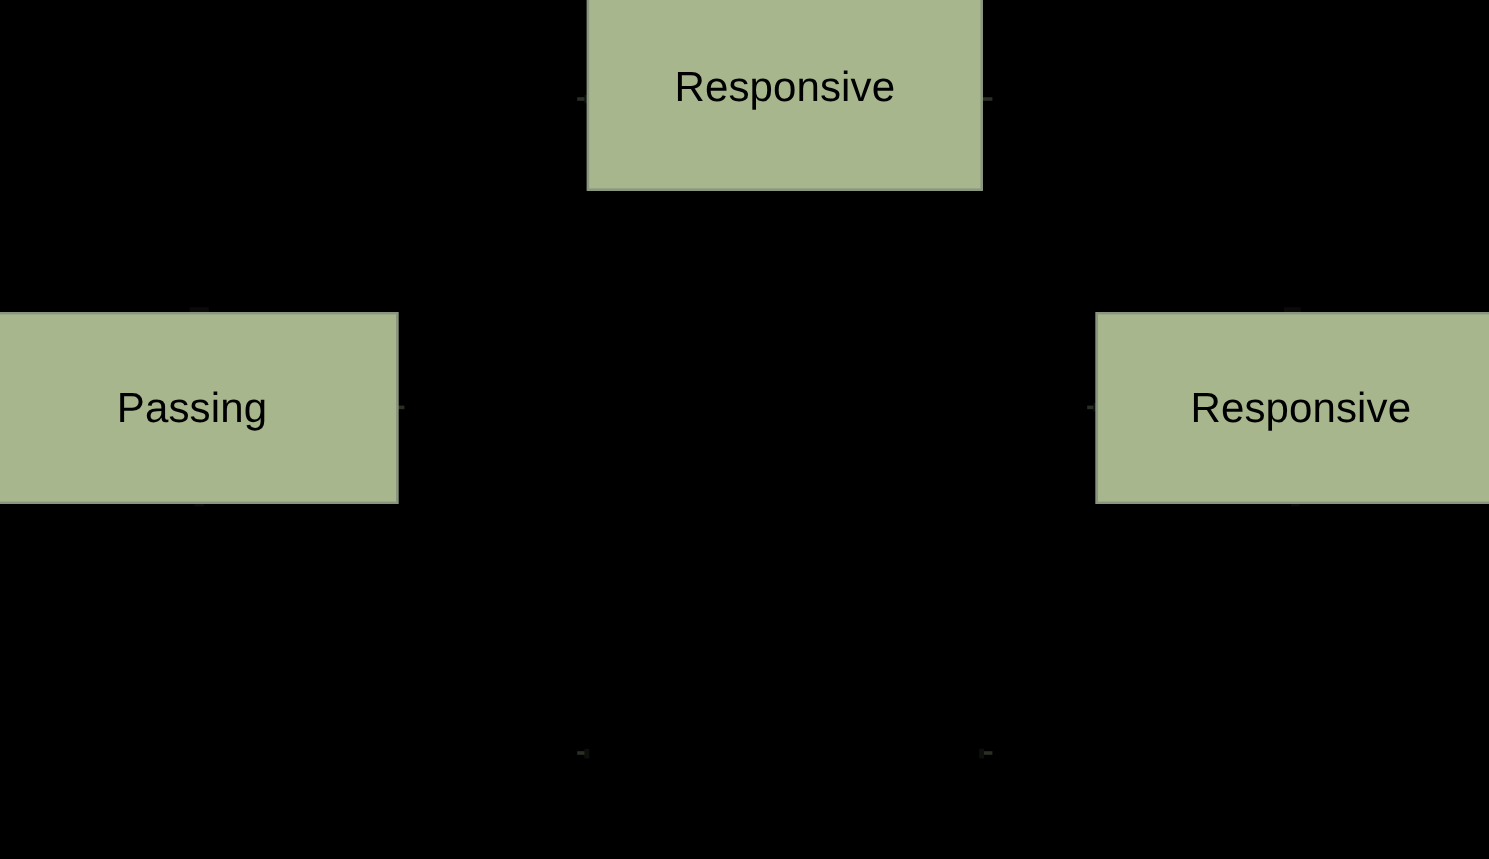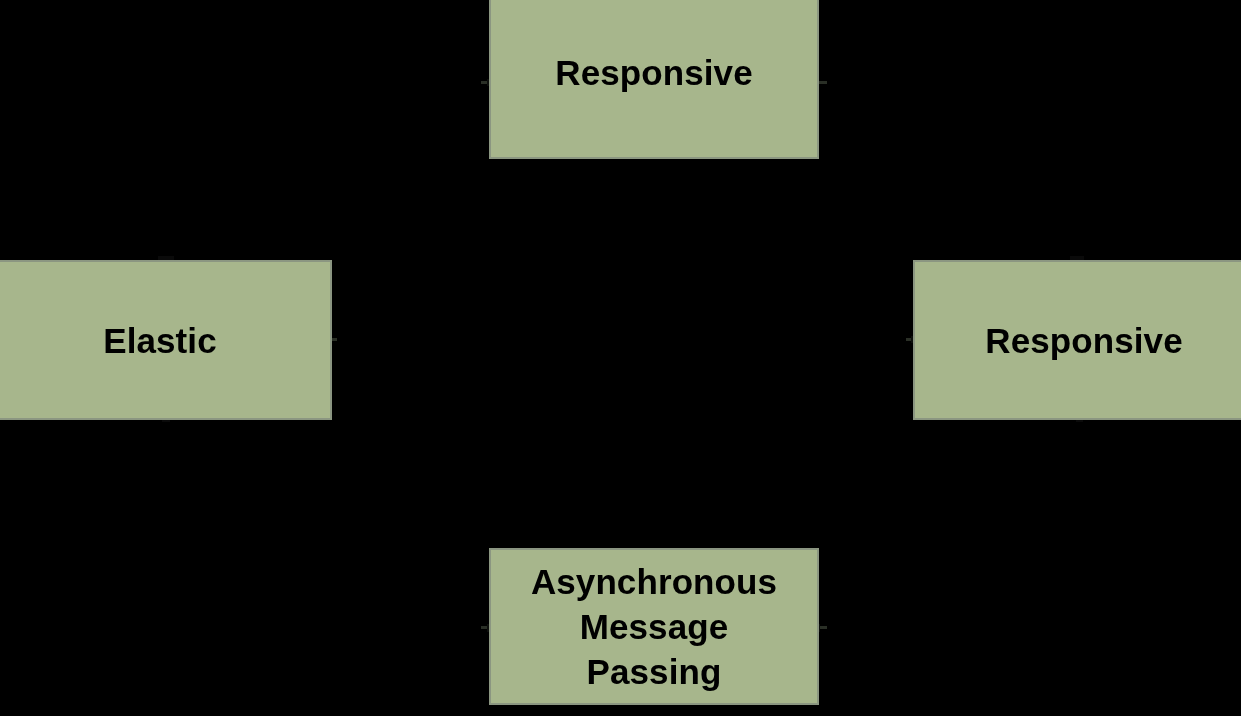--- a/index.html
+++ b/index.html
@@ -42,21 +42,21 @@
     border: 2px solid #8b9681;
     display: flex;
     align-items: center;
     justify-content: center;
     text-align: center;
   }
   .node-label {
     color: #000000;
     font-size: 35px;
     line-height: 45px;
-    font-weight: 700;
+    font-weight: 400;
     letter-spacing: 0.1px;
     white-space: pre-line;
     padding: 0 6px;
   }
   
   #node-responsive {
     left: 489px;
     top: -14px;
     width: 330px;
     height: 173px;
@@ -106,26 +106,21 @@
   <div class="clip-remnant" style="left:158px; top:256px; width:16px; height:6px;"></div>
   <div class="clip-remnant" style="left:162px; top:419px; width:8px; height:3px;"></div>
   <div class="clip-remnant" style="left:1070px; top:256px; width:14px; height:6px;"></div>
   <div class="clip-remnant" style="left:1076px; top:419px; width:7px; height:3px;"></div>
 
   <div class="node" id="node-responsive">
     <span class="node-label">Responsive</span>
   </div>
 
   <div class="node" id="node-elastic">
-    <span class="node-label">Elastic</span>
+    <span class="node-label">Passing</span>
   </div>
 
   <div class="node" id="node-resilient">
     <span class="node-label">Responsive</span>
   </div>
 
-  <div class="node" id="node-async">
-    <span class="node-label">Asynchronous
-Message
-Passing</span>
-  </div>
 
 </div>
 
 </body></html>

